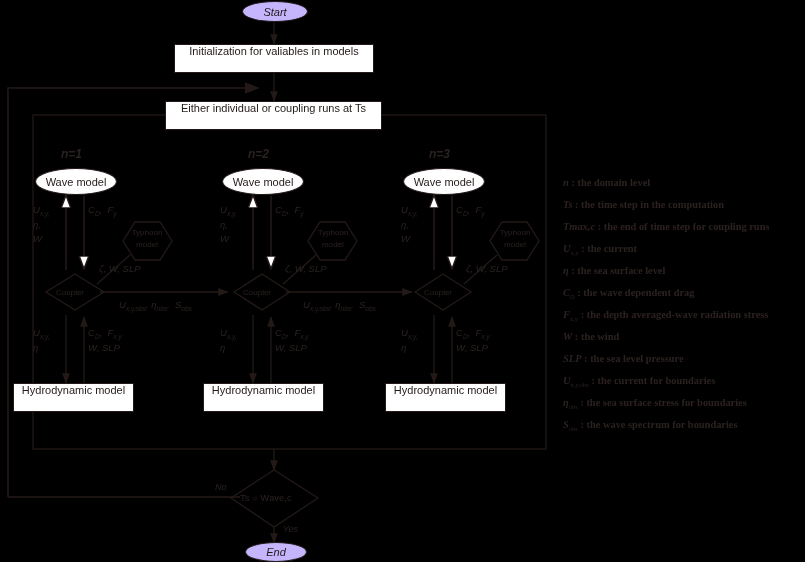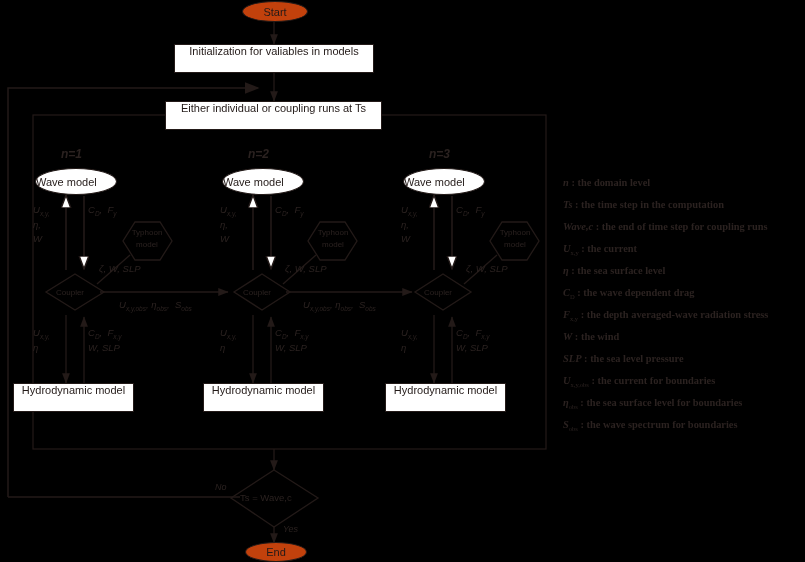--- a/index.html
+++ b/index.html
@@ -3,24 +3,24 @@
 <meta charset="utf-8">
 <style>
   html,body{margin:0;padding:0;background:#000;}
   body{width:805px;height:562px;position:relative;overflow:hidden;
        font-family:"Liberation Sans",sans-serif;color:#231a18;}
   #stage{position:absolute;left:0;top:0;width:805px;height:562px;}
   svg{position:absolute;left:0;top:0;width:805px;height:562px;overflow:visible;}
   .proc{position:absolute;background:#fff;border:1.4px solid #231a18;
         display:flex;align-items:flex-start;justify-content:center;
         font-size:11px;color:#231a18;text-align:center;line-height:1.1;}
-  .term{position:absolute;background:#c2410c;border:1.2px solid #231a18;border-radius:50%;
-        display:flex;align-items:center;justify-content:center;font-size:11px;}
+  .term{position:absolute;background:#c4b5fd;border:1.2px solid #231a18;border-radius:50%;
+        display:flex;align-items:center;justify-content:center;font-size:11px;font-style:italic;}
   .ell{position:absolute;background:#fff;border:1.2px solid #231a18;border-radius:50%;
-       display:flex;align-items:center;font-size:11px;}
+       display:flex;align-items:center;justify-content:center;font-size:11px;}
   .nlab{position:absolute;font-size:12px;font-style:italic;font-weight:bold;color:#2b2220;text-align:right;}
   .vr{position:absolute;font-size:9.5px;font-style:italic;color:#2b2220;line-height:1.45;white-space:nowrap;}
   .vr sub{font-size:6.5px;font-style:italic;}
   .vr i{font-style:italic;}
   .cplab{position:absolute;font-size:8px;color:#2b2220;}
   .hexlab{position:absolute;font-size:8px;color:#2b2220;text-align:center;line-height:1.5;width:46px;}
   .branch{position:absolute;font-size:9px;font-style:italic;color:#2b2220;}
   .diamond-txt{position:absolute;font-size:9.5px;color:#2b2220;white-space:nowrap;}
   #legend{position:absolute;left:563px;top:172px;width:240px;}
   #legend .row{font-family:"Liberation Serif",serif;font-size:10.4px;
@@ -222,21 +222,21 @@
   <div id="legend">
     <div class="row">
       <span class="sym">n</span><sub></sub>
       <span>: the domain level</span>
     </div>
     <div class="row">
       <span class="sym">Ts</span><sub></sub>
       <span>: the time step in the computation</span>
     </div>
     <div class="row">
-      <span class="sym">Wave,c</span><sub></sub>
+      <span class="sym">Tmax,c</span><sub></sub>
       <span>: the end of time step for coupling runs</span>
     </div>
     <div class="row">
       <span class="sym">U</span><sub>x,y</sub>
       <span>: the current</span>
     </div>
     <div class="row">
       <span class="sym">η</span><sub></sub>
       <span>: the sea surface level</span>
     </div>
@@ -255,21 +255,21 @@
     <div class="row">
       <span class="sym">SLP</span><sub></sub>
       <span>: the sea level pressure</span>
     </div>
     <div class="row">
       <span class="sym">U</span><sub>x,y,obs</sub>
       <span>: the current for boundaries</span>
     </div>
     <div class="row">
       <span class="sym">η</span><sub>obs</sub>
-      <span>: the sea surface level for boundaries</span>
+      <span>: the sea surface stress for boundaries</span>
     </div>
     <div class="row">
       <span class="sym">S</span><sub>obs</sub>
       <span>: the wave spectrum for boundaries</span>
     </div>
   </div>
 
 </div>
 
 </body></html>

